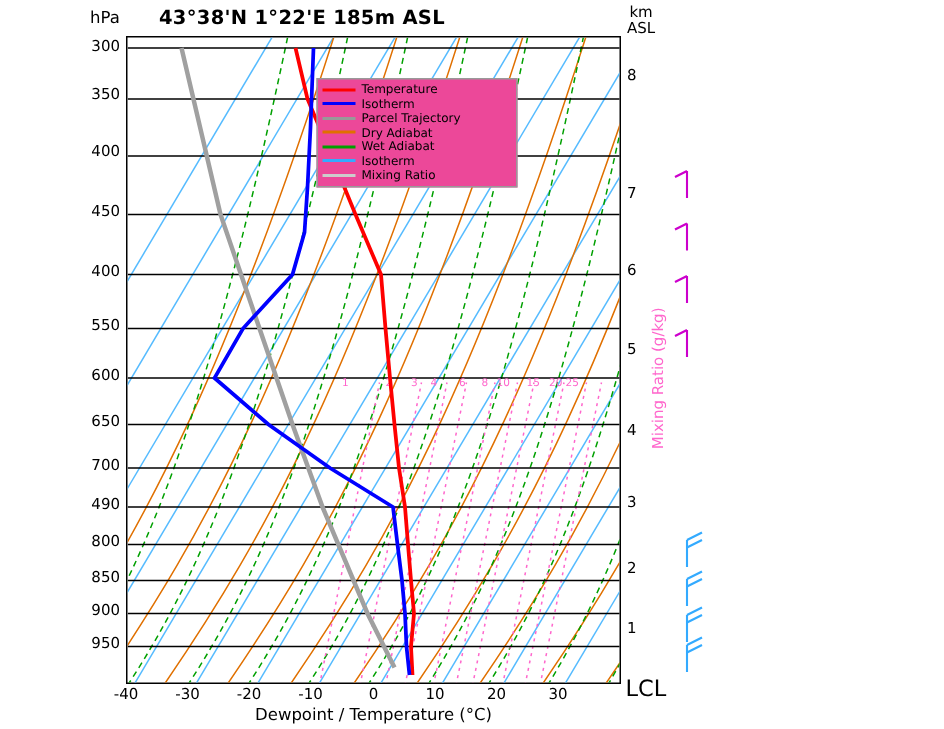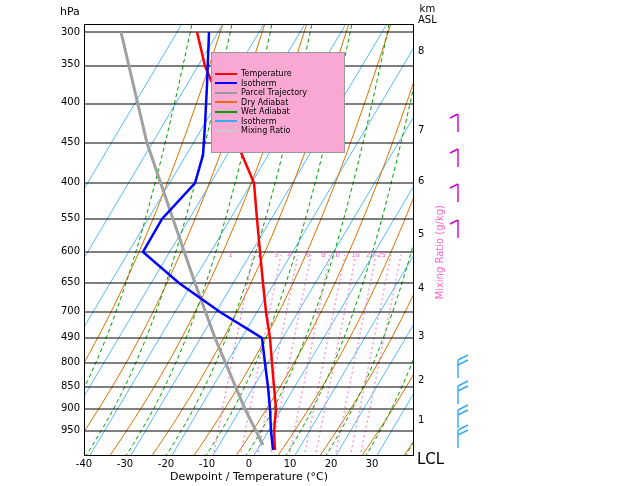--- a/index.html
+++ b/index.html
@@ -19,36 +19,37 @@
   .xtick{position:absolute;top:458px;font-size:10px;color:#000;text-align:center;width:30px;}
   #xaxis-title{position:absolute;left:38px;top:470px;width:330px;text-align:center;font-size:11px;color:#000;}
 
   .kmtick{position:absolute;left:372px;font-size:10px;color:#000;}
   #lcl-label{position:absolute;left:371px;top:450px;font-size:15px;color:#000;}
 
   #mixlabel{position:absolute;left:388px;top:205px;font-size:10px;color:#ff66cc;
             writing-mode:vertical-rl;transform:rotate(180deg);letter-spacing:0px;}
 
   
-  #legend{position:absolute;left:126px;top:27px;width:134px;background:#f9a8d4;border:1px solid #999;padding:16px 3px;box-sizing:border-box;}
+  #legend{position:absolute;left:126px;top:27px;width:134px;background:#ec4899;border:1px solid #999;padding:2px 3px;box-sizing:border-box;}
   #legend .row{display:flex;align-items:center;height:9.5px;}
   #legend .sw{width:22px;height:0;border-top-width:2px;border-top-style:solid;margin-right:4px;}
   #legend .lb{font-size:8px;color:#000;line-height:9px;}
 
   
   #right{position:absolute;left:432px;top:0;width:197px;height:486px;}
 </style>
 </head>
 <body>
 
 <div class="root">
 
   <div id="sounding">
 
     <div id="hpa-label">hPa</div>
+    <div id="title">43°38'N 1°22'E 185m ASL</div>
     <div id="km-label">km<br>ASL</div>
 
     <div class="ytick" style="top:26px">300</div>
     <div class="ytick" style="top:58px">350</div>
     <div class="ytick" style="top:96px">400</div>
     <div class="ytick" style="top:136px">450</div>
     <div class="ytick" style="top:176px">400</div>
     <div class="ytick" style="top:212px">550</div>
     <div class="ytick" style="top:245px">600</div>
     <div class="ytick" style="top:276px">650</div>

